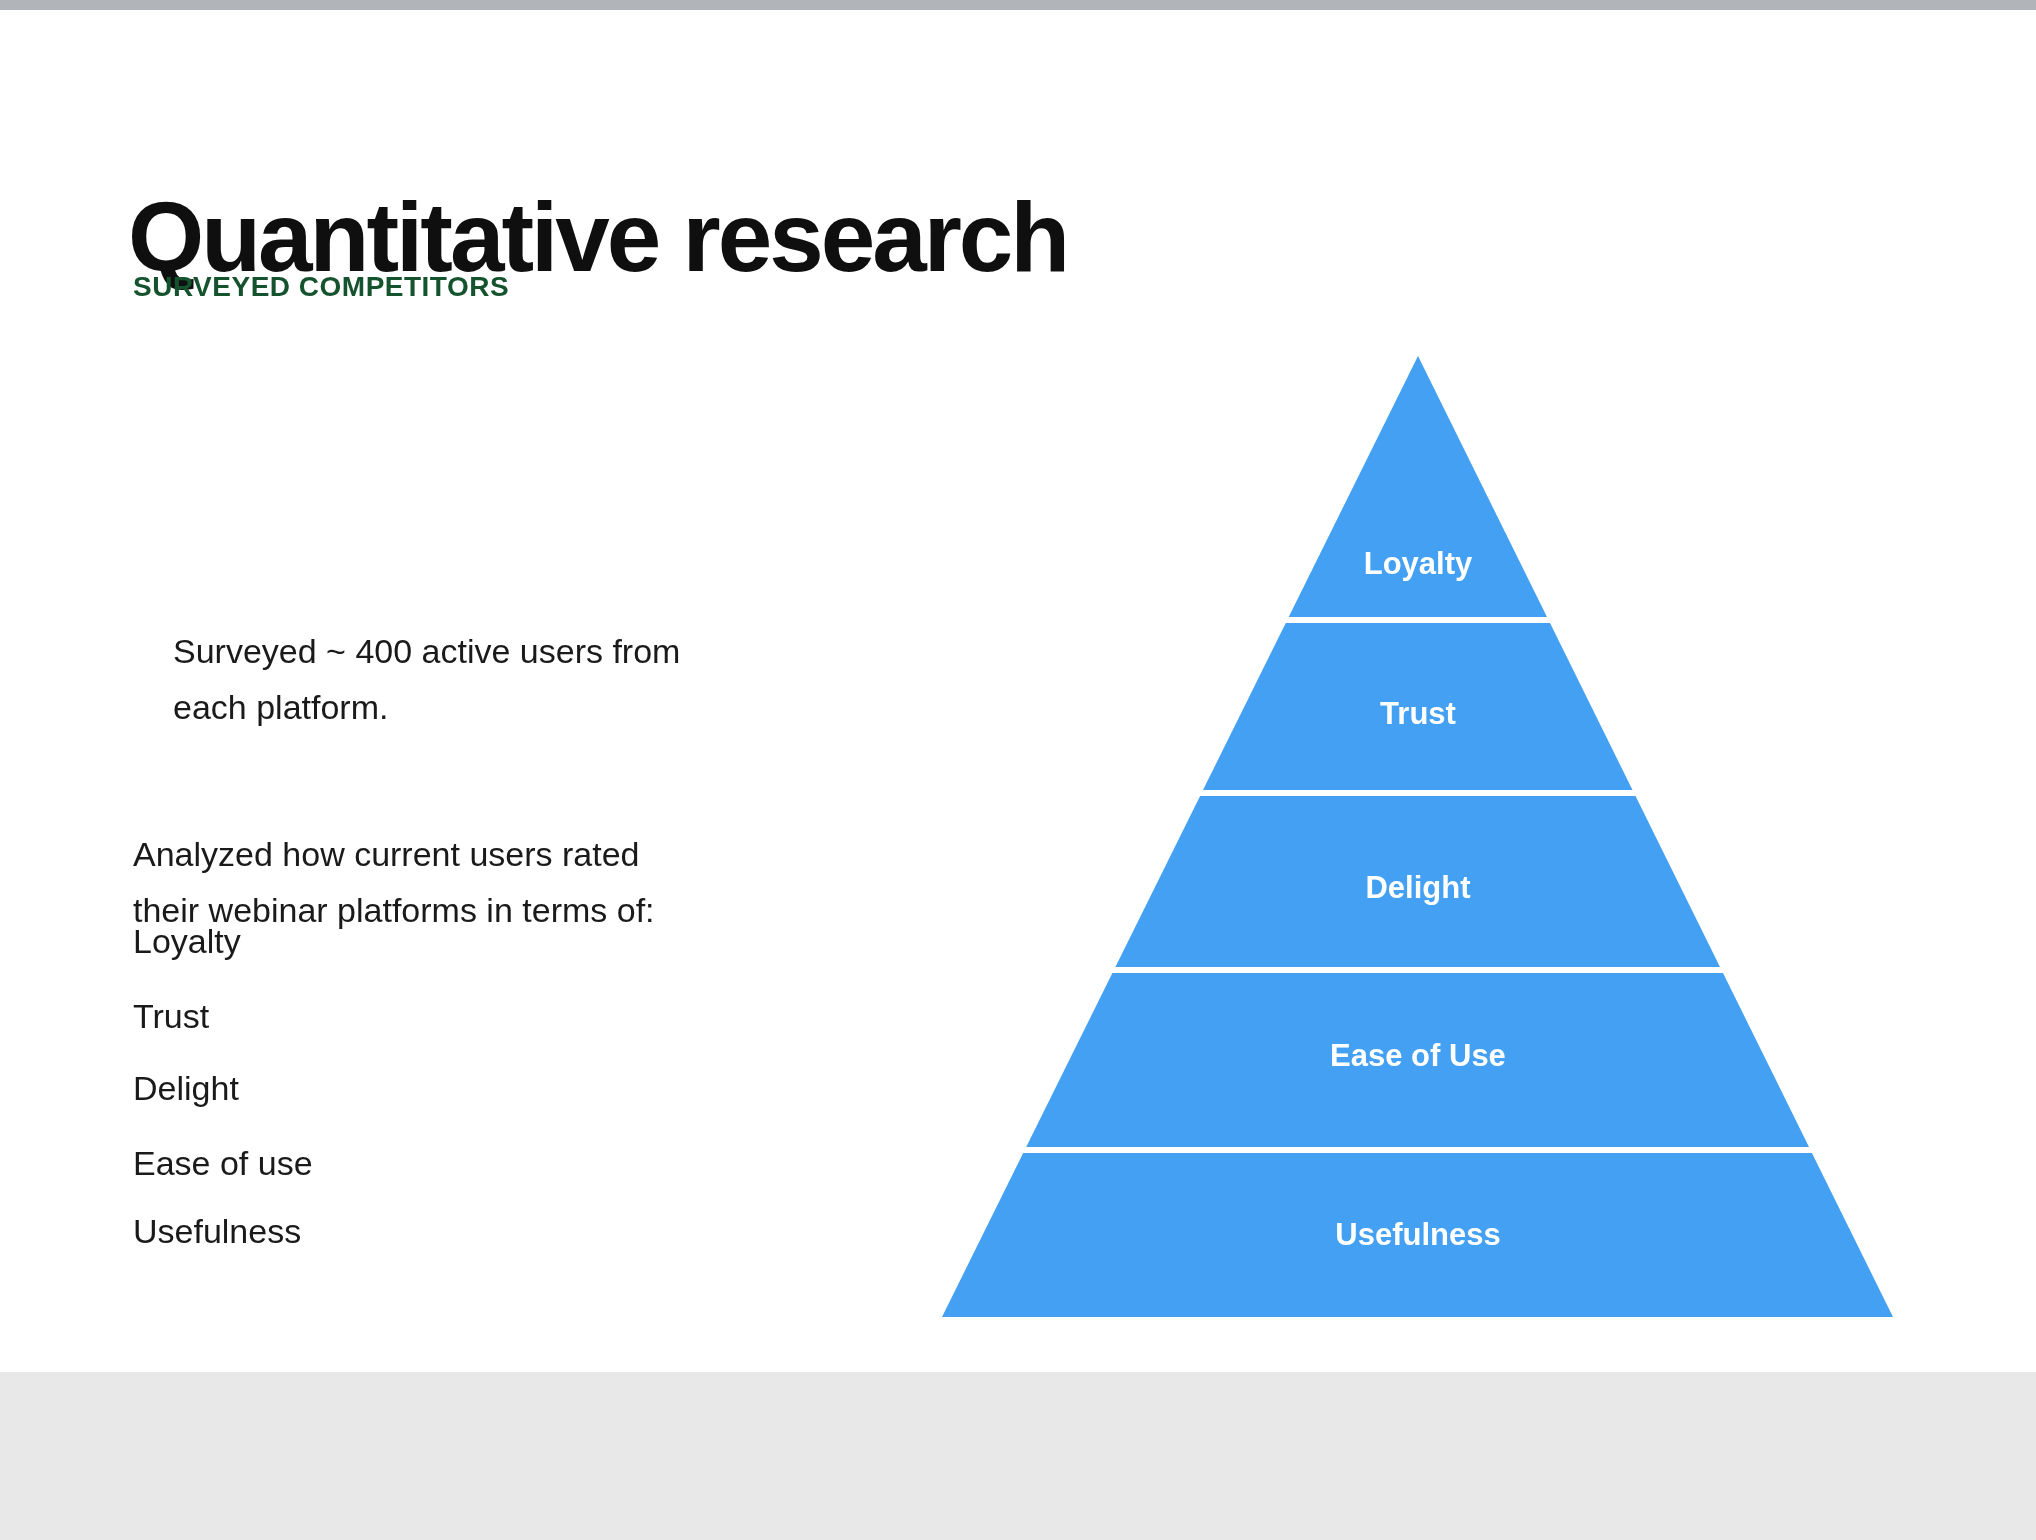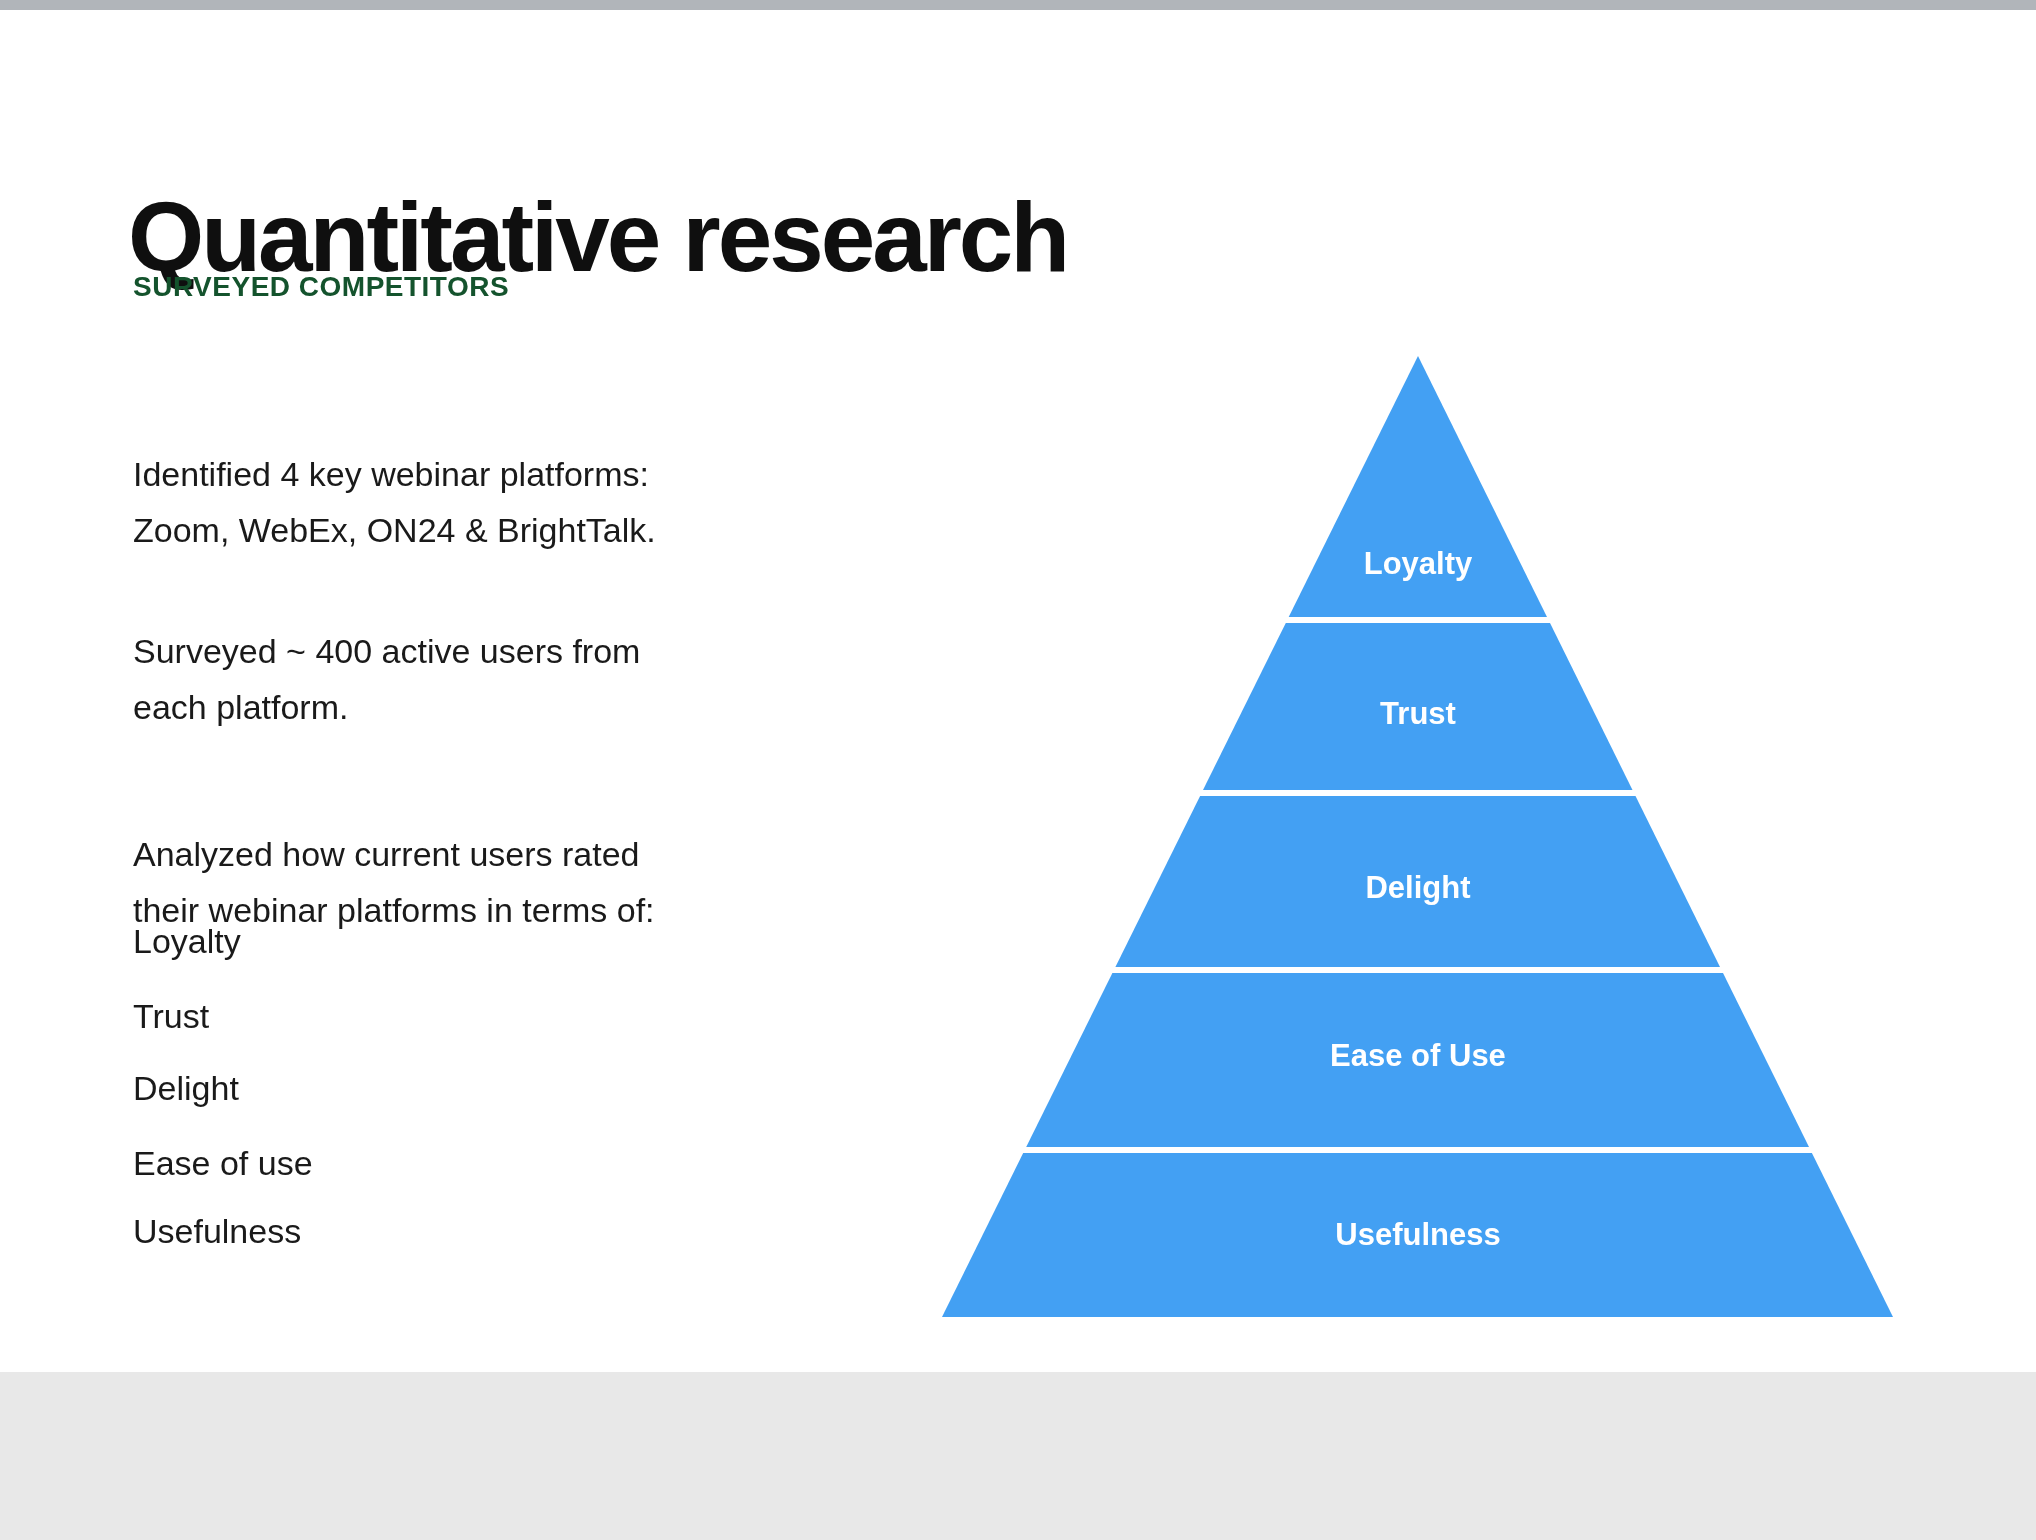--- a/index.html
+++ b/index.html
@@ -39,21 +39,21 @@
   .body-text {
     position: absolute;
     left: 133px;
     width: 650px;
     font-size: 34px;
     line-height: 56px;
     color: #1a1a1a;
     white-space: pre-line;
   }
   .para-1 { top: 412px; }
-  .para-2 { top: 589px; }
+  .para-2 { top: 589px; margin-left: 40px; }
   .para-3 { top: 792px; }
   .criteria-item {
     position: absolute;
     left: 133px;
     font-size: 34px;
     line-height: 44px;
     color: #1a1a1a;
     white-space: nowrap;
   }
   .crit-0 { top: 919px; }
@@ -89,22 +89,20 @@
 <body>
 
 <div class="slide">
 
   <div class="top-bar"></div>
 
   <h1 class="page-title">Quantitative research</h1>
 
   <div class="page-subtitle">SURVEYED COMPETITORS</div>
 
-  <p class="body-text para-1">Identified 4 key webinar platforms:
-Zoom, WebEx, ON24 &amp; BrightTalk.</p>
   <p class="body-text para-2">Surveyed ~ 400 active users from
 each platform.</p>
   <p class="body-text para-3">Analyzed how current users rated
 their webinar platforms in terms of:</p>
 
   <div class="criteria-item crit-0">Loyalty</div>
   <div class="criteria-item crit-1">Trust</div>
   <div class="criteria-item crit-2">Delight</div>
   <div class="criteria-item crit-3">Ease of use</div>
   <div class="criteria-item crit-4">Usefulness</div>

